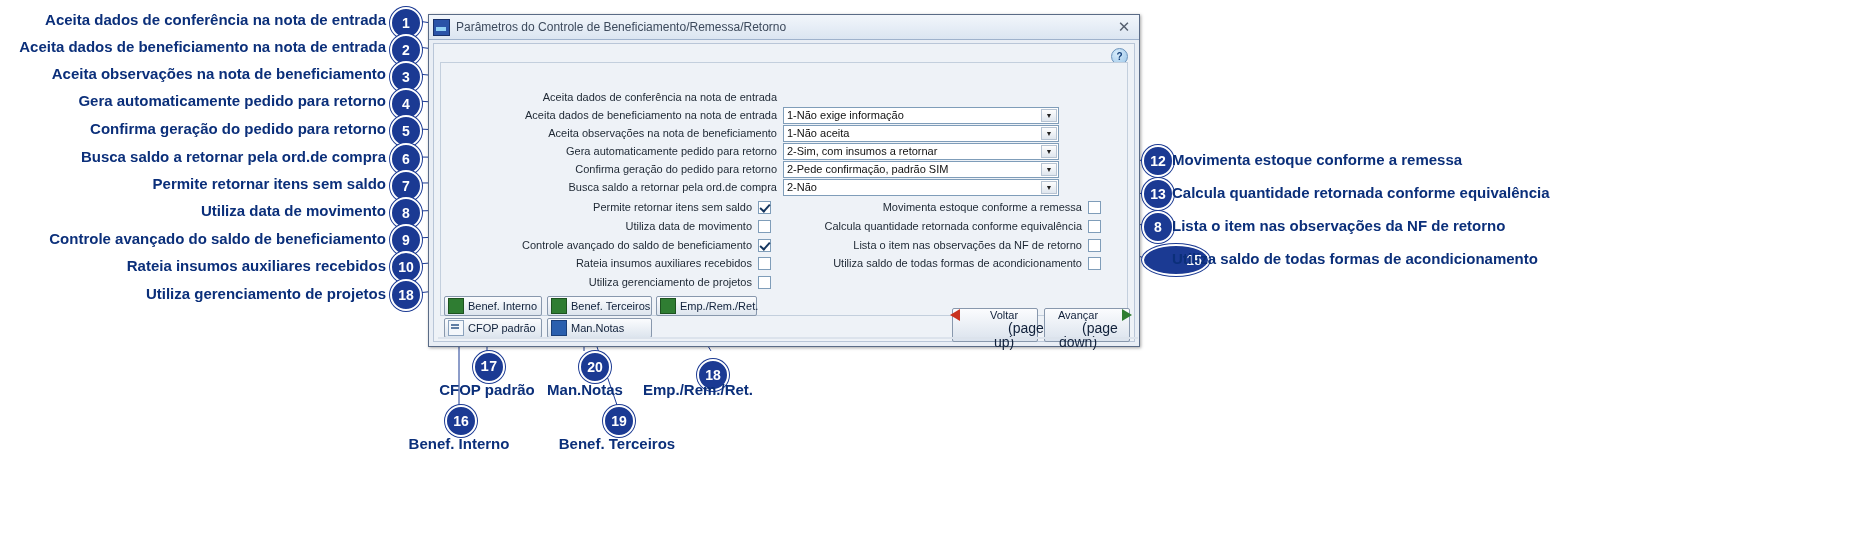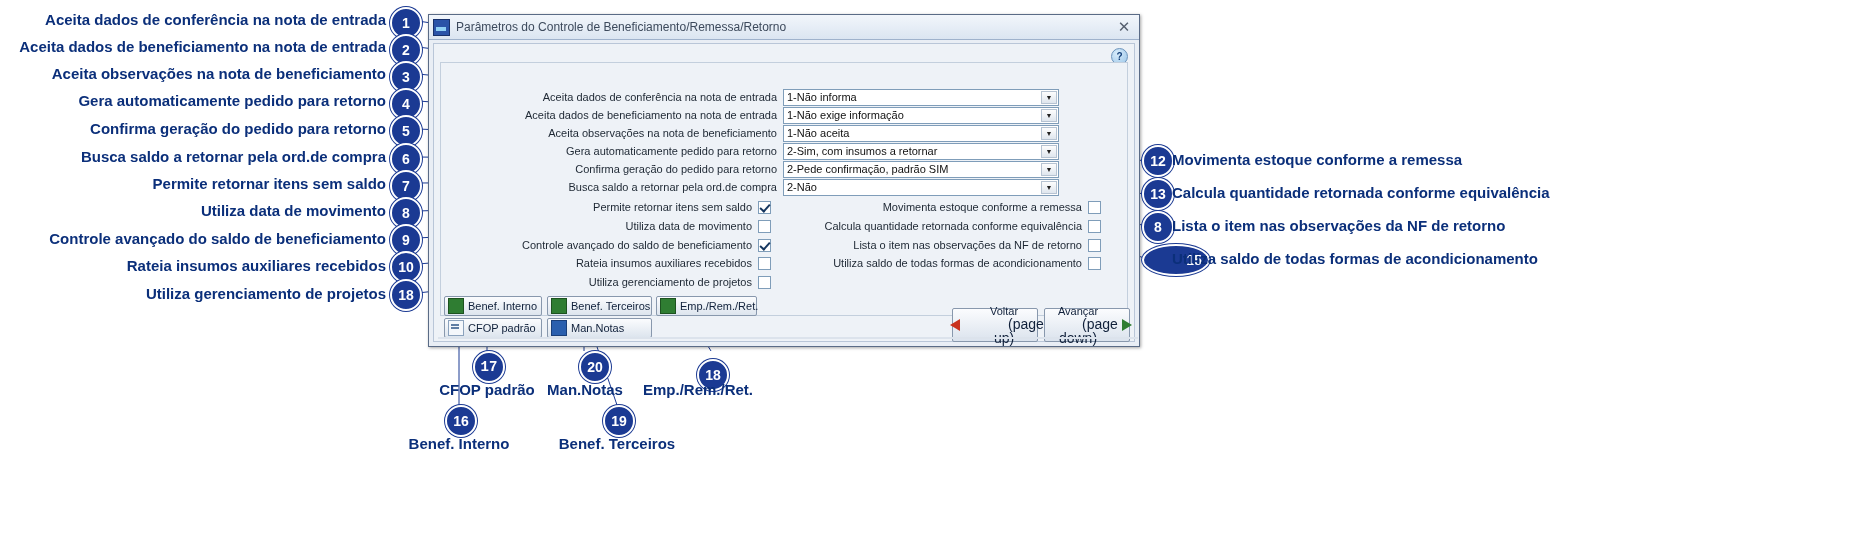--- a/index.html
+++ b/index.html
@@ -232,21 +232,20 @@
   
   .navbtn {
     position: absolute;
     width: 84px; height: 32px;
     background: linear-gradient(#fbfcfe, #dbe3ed);
     border: 1px solid #8898ad;
     border-radius: 2px;
     font-size: 11px;
     color: #10203a;
     display: flex;
-    align-items: center;
     justify-content: center;
     text-align: center;
     line-height: 13px;
   }
   .navbtn .lab { display: block; }
   .navbtn .lab .sub { font-size: 14px; margin-left: 44px; }
   .navbtn .ar {
     width: 0; height: 0;
     border-top: 6px solid transparent;
     border-bottom: 6px solid transparent;
@@ -301,24 +300,20 @@
       <span class="closebtn">✕</span>
     </div>
 
     <div class="client">
       <div class="helpbtn">?</div>
 
       <div class="panel">
 
         <div class="fieldrow" style="left:0; top:25px; width:680px;">
           <div class="lbl" style="width:336px;">Aceita dados de conferência na nota de entrada</div>
-          <div class="combo">
-            <span>1-Não informa</span>
-            <span class="arrow">▼</span>
-          </div>
         </div>
 
         <div class="fieldrow" style="left:0; top:43px; width:680px;">
           <div class="lbl" style="width:336px;">Aceita dados de beneficiamento na nota de entrada</div>
           <div class="combo">
             <span>1-Não exige informação</span>
             <span class="arrow">▼</span>
           </div>
         </div>
 

